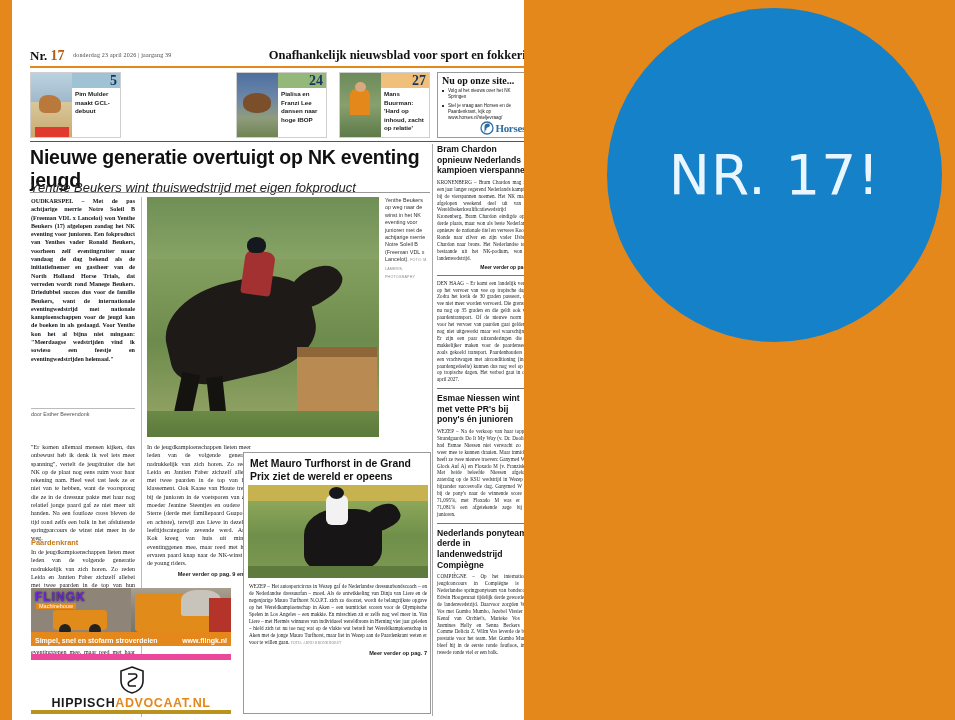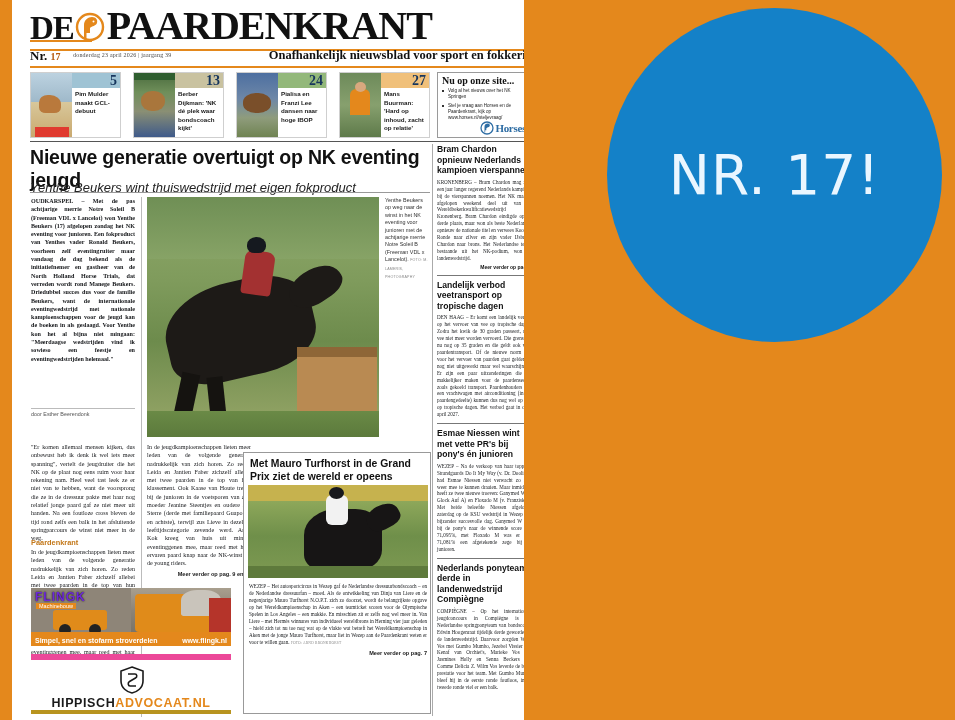--- a/index.html
+++ b/index.html
@@ -35,21 +35,21 @@
   }
   .mh-logo svg{position:absolute;left:0;top:0;}
   .mh-rule{position:absolute;left:0;top:43px;width:500px;height:2px;background:#e4881c;}
   .mh-rule2{position:absolute;left:0;top:34px;width:62px;height:2px;background:#e4881c;}
 
   .mh-bar{position:absolute;left:6px;top:48px;width:500px;height:16px;}
   .mh-nr{
     position:absolute;left:0;top:0;
     font-family:"Liberation Serif", serif;font-weight:bold;font-size:13px;color:#111;
   }
-  .mh-nrnum{color:#b55a10;font-size:10px;}
+  .mh-nrnum{color:#b55a10;font-size:14px;}
   .mh-date{
     position:absolute;left:43px;top:4px;
     font-family:"Liberation Serif", serif;font-size:6px;color:#4a4a4a;letter-spacing:.2px;
   }
   .mh-tag{
     position:absolute;right:0;top:0;
     font-family:"Liberation Serif", serif;font-weight:bold;font-size:12.5px;color:#111;
   }
   .mh-botrule{position:absolute;left:6px;top:66px;width:500px;height:1.5px;background:#e4881c;}
 
@@ -217,57 +217,37 @@
   .ph{position:absolute;left:0;top:0;width:100%;height:100%;}
 </style>
 </head>
 <body>
 
 <div id="stage">
 
   <div class="paper">
    <div class="paper-inner">
 
-    <div class="masthead">
-      <div class="mh-title">
-        <span class="mh-de">DE</span><span class="mh-logo"><svg width="32" height="32" viewBox="0 0 32 32">
-                <circle cx="16" cy="15" r="13" fill="none" stroke="#e4881c" stroke-width="2.4"></circle>
-                <path d="M10 26 L10 13 C10 8 14 5 18 5 C22 5 24 8 23 11 C22 14 18 14 16 16 L16 21 L12.5 21 L12.5 26 Z" fill="#e4881c"></path>
-                <circle cx="19.5" cy="9.5" r="1" fill="#fff"></circle>
-              </svg></span><span>PAARDENKRANT</span>
-      </div>
-      <div class="mh-rule2"></div>
-      <div class="mh-rule"></div>
-    </div>
 
     <div class="mh-bar">
       <span class="mh-nr"><span>Nr.</span> <span class="mh-nrnum">17</span></span>
       <span class="mh-date">donderdag 23 april 2026 | jaargang 39</span>
       <span class="mh-tag">Onafhankelijk nieuwsblad voor sport en fokkerij</span>
     </div>
     <div class="mh-botrule"></div>
 
     <div class="teasers">
       <div class="teaser" style="left:0">
         <div class="tph" style="background:linear-gradient(#bcd2e0 0%,#9fb9ca 45%,#d8c79a 46%,#c9a96f 100%)">
           <div style="position:absolute;left:8px;top:22px;width:22px;height:18px;background:#b9793c;border-radius:40% 50% 30% 30%"></div>
           <div style="position:absolute;left:4px;bottom:0;width:34px;height:10px;background:#e03a2f"></div>
         </div>
         <div class="tband" style="background:#9fc3d4"></div>
         <div class="tnum">5</div>
         <div class="ttxt">Pim Mulder maakt GCL-debuut</div>
-      </div>
-      <div class="teaser" style="left:103px">
-        <div class="tph" style="background:linear-gradient(#4a6b3e 0%,#6f8f5a 30%,#8a8f74 60%,#3f5a8a 100%)">
-          <div style="position:absolute;left:7px;top:18px;width:24px;height:20px;background:#a9763c;border-radius:45%"></div>
-          <div style="position:absolute;left:0;top:0;width:41px;height:7px;background:#2f5e2f"></div>
-        </div>
-        <div class="tband" style="background:#c9c2a0"></div>
-        <div class="tnum">13</div>
-        <div class="ttxt">Berber Dijkman: 'NK dé plek waar bondscoach kijkt'</div>
       </div>
       <div class="teaser" style="left:206px">
         <div class="tph" style="background:linear-gradient(#4d6fa0 0%,#6d87a8 40%,#8f9c7c 70%,#6f8352 100%)">
           <div style="position:absolute;left:6px;top:20px;width:28px;height:20px;background:#7a4f2a;border-radius:45%"></div>
         </div>
         <div class="tband" style="background:#93b87a"></div>
         <div class="tnum">24</div>
         <div class="ttxt">Pialisa en Franzi Lee dansen naar hoge IBOP</div>
       </div>
       <div class="teaser" style="left:309px">
@@ -383,21 +363,20 @@
 
     <div class="sideline"></div>
     <div class="side">
       <div>
         <div class="side-h">Bram Chardon opnieuw Nederlands kampioen vierspannen</div>
         <div class="side-p">KRONENBERG – Bram Chardon mag zich een jaar langer regerend Nederlands kampioen bij de vierspannen noemen. Het NK maakte afgelopen weekend deel uit van de Wereldbekerkwalificatiewedstrijd in Kronenberg. Bram Chardon eindigde op de derde plaats, maar won als beste Nederlandse opnieuw de nationale titel en verwees Koos de Ronde naar zilver en zijn vader IJsbrand Chardon naar brons. Het Nederlandse team, bestaande uit het NK-podium, won de landenwedstrijd.</div>
         <span class="side-more">Meer verder op pag. 3</span>
       </div>
       <div class="side-sep"></div>
       <div>
-        <div class="side-h">Landelijk verbod veetransport op tropische dagen</div>
         <div class="side-p">DEN HAAG – Er komt een landelijk verbod op het vervoer van vee op tropische dagen. Zodra het kwik de 30 graden passeert, mag vee niet meer worden vervoerd. Die grens ligt nu nog op 35 graden en die geldt ook voor paardentransport. Of de nieuwe norm ook voor het vervoer van paarden gaat gelden, is nog niet uitgewerkt maar wel waarschijnlijk. Er zijn een paar uitzonderingen die het makkelijker maken voor de paardensector, zoals gekoeld transport. Paardenhouders met een vrachtwagen met airconditioning (in het paardengedeelte) kunnen dus nog wel op pad op tropische dagen. Het verbod gaat in op 1 april 2027.</div>
       </div>
       <div class="side-sep"></div>
       <div>
         <div class="side-h">Esmae Niessen wint met vette PR's bij pony's én junioren</div>
         <div class="side-p">WEZEP – Na de verkoop van haar toppony Strandgaards Do It My Way (v. Dr. Doolittle) had Esmae Niessen niet verwacht zo snel weer mee te kunnen draaien. Maar inmiddels heeft ze twee nieuwe troeven: Ganymed W (v. Glock Auf A) en Floxado M (v. Franziskus). Met beide beleefde Niessen afgelopen zaterdag op de KSU wedstrijd in Wezep een bijzonder succesvolle dag. Ganymed W liep bij de pony's naar de winnende score van 71,095%, met Floxado M was er met 71,081% een afgetekende zege bij de junioren.</div>
       </div>
       <div class="side-sep"></div>
       <div>
         <div class="side-h">Nederlands ponyteam derde in landenwedstrijd Compiègne</div>

